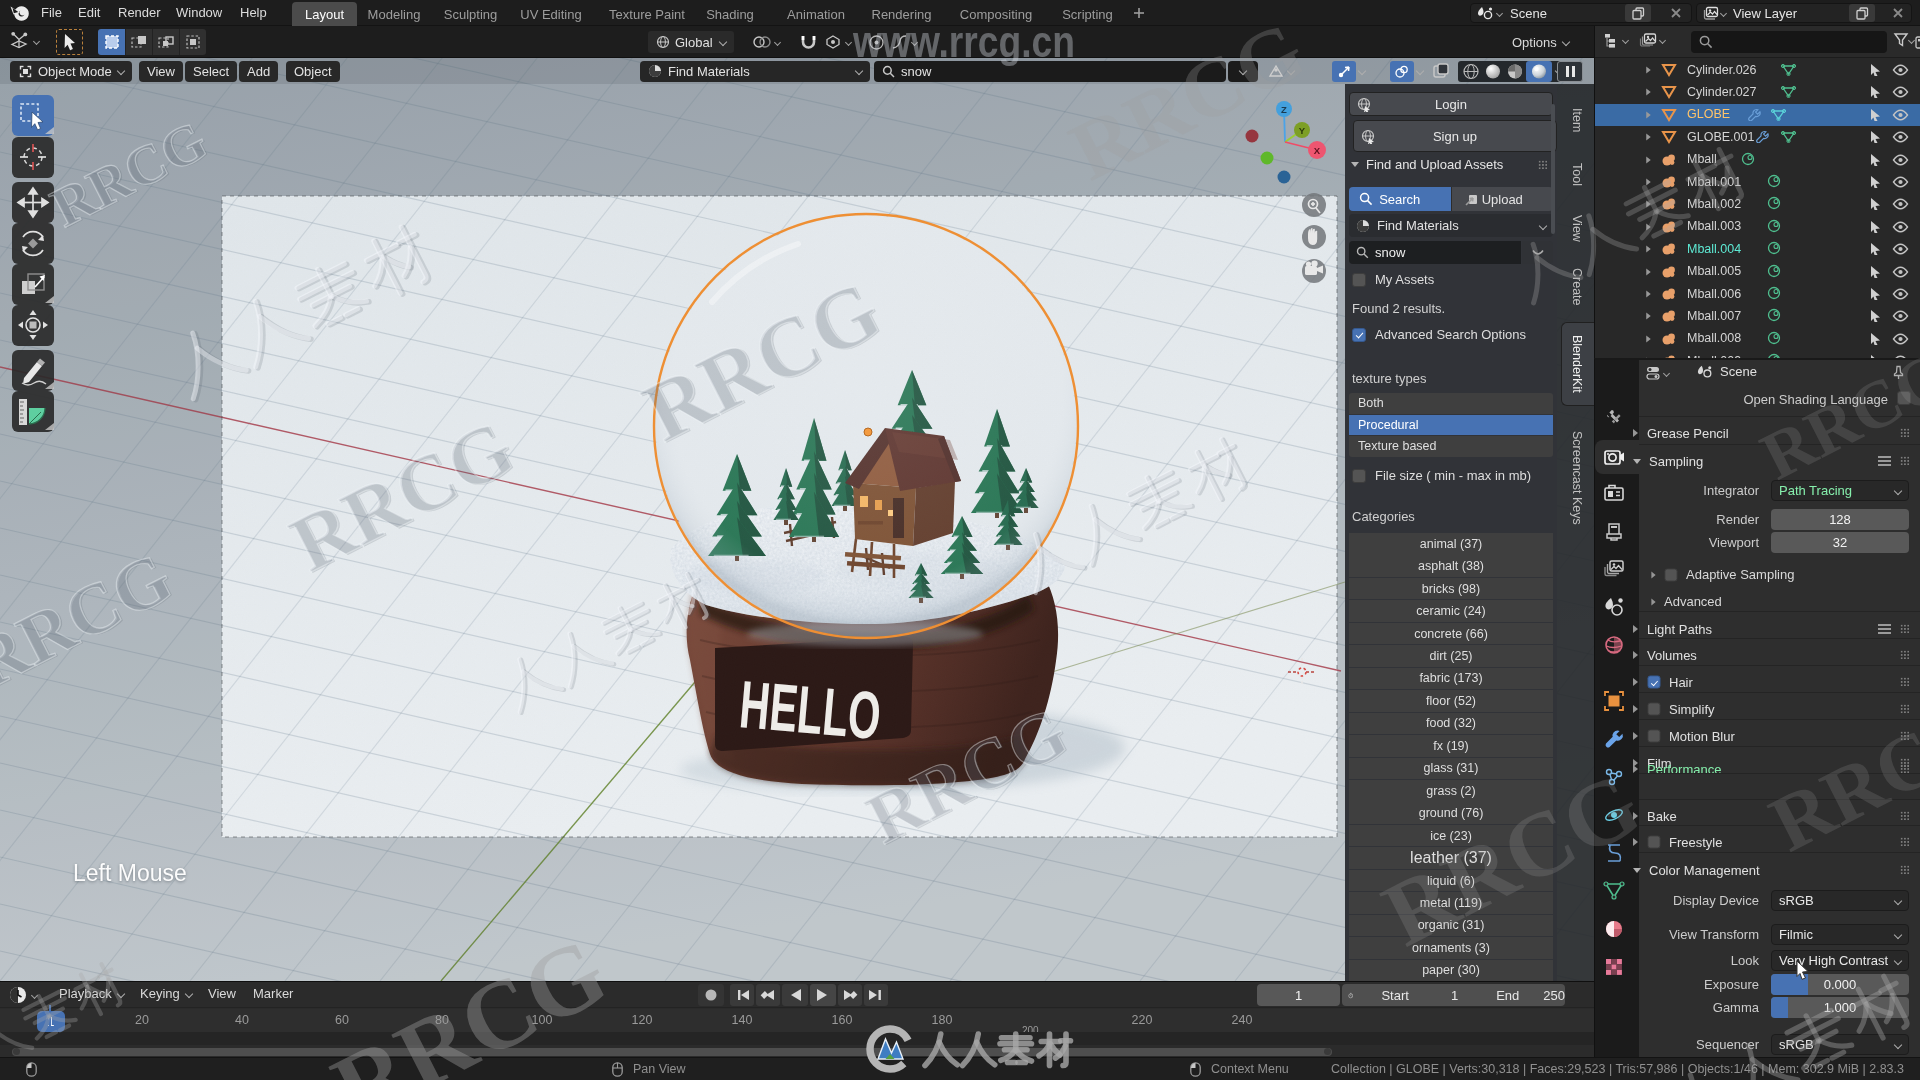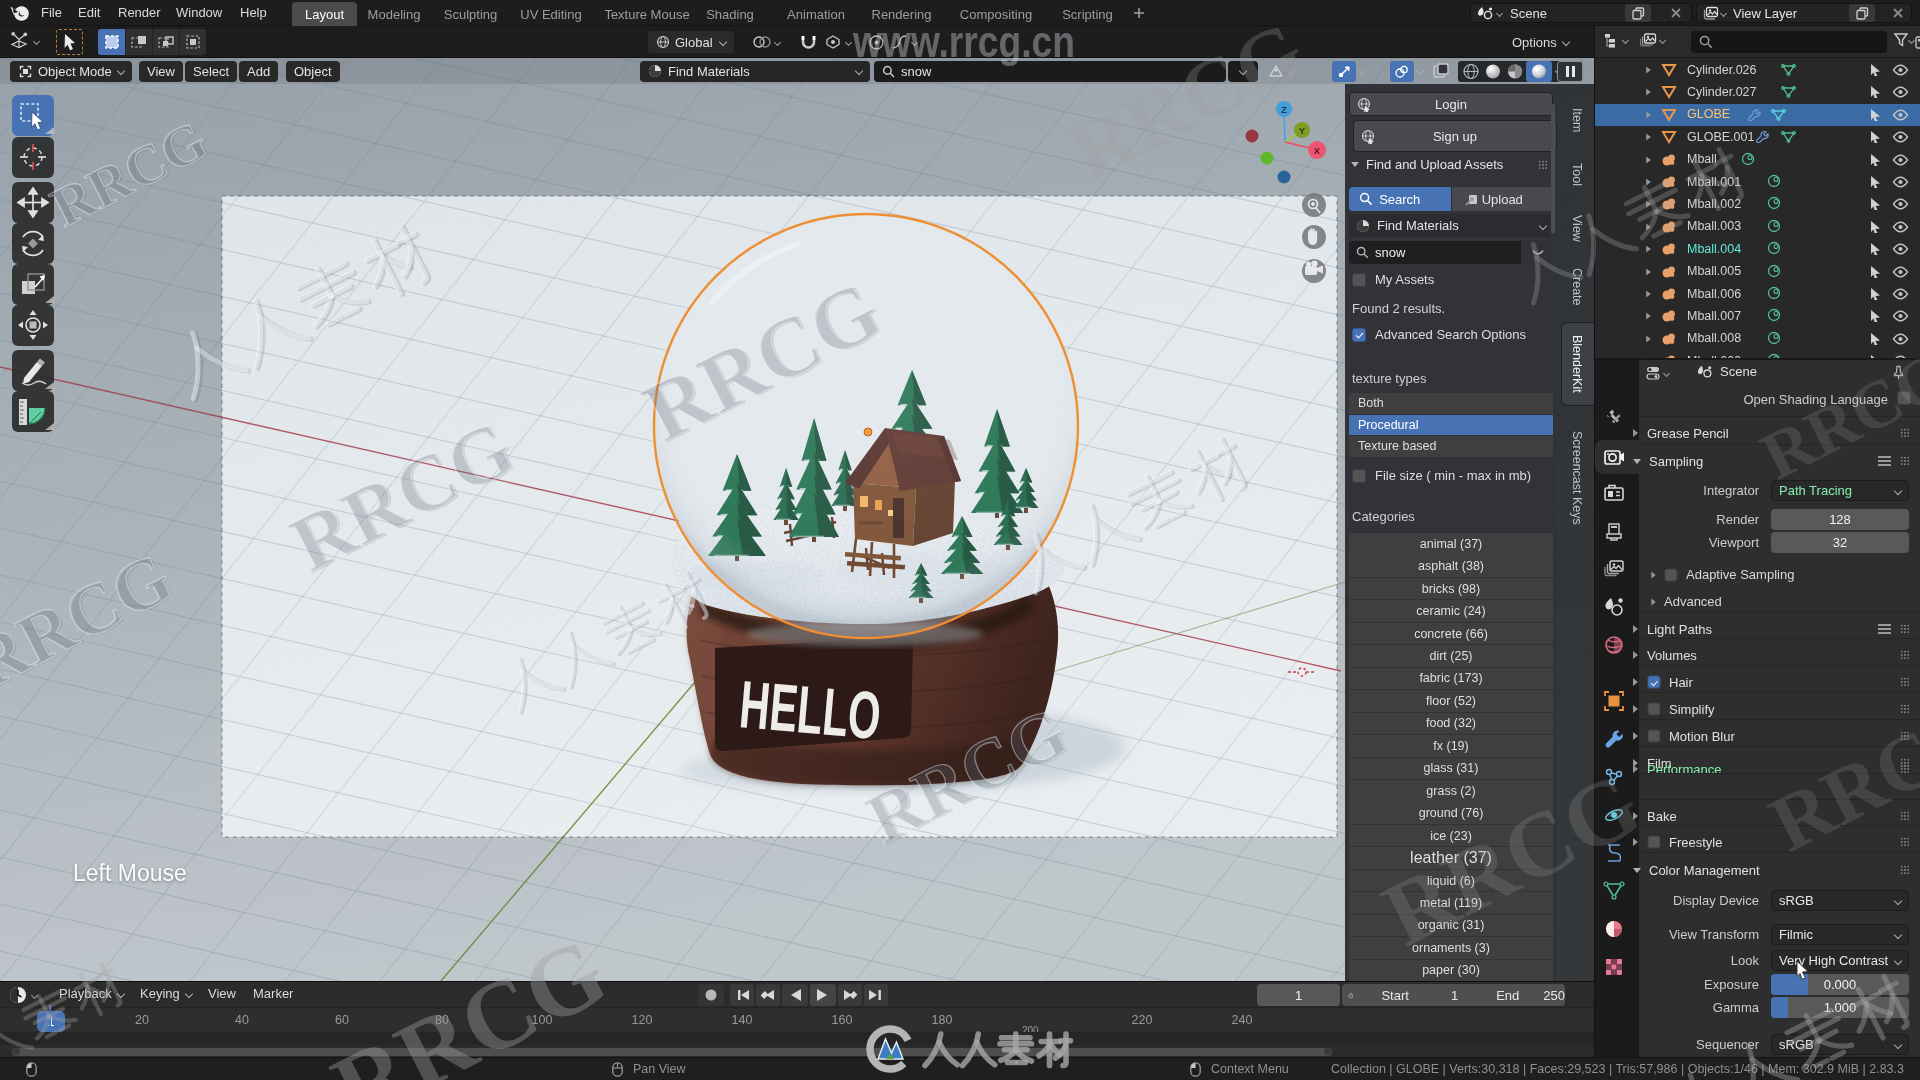--- a/index.html
+++ b/index.html
@@ -584,21 +584,21 @@
 </svg>
 <div class="abs nw" style="left:41px;top:5px;color:#dcdcdc">File</div>
 <div class="abs nw" style="left:78px;top:5px;color:#dcdcdc">Edit</div>
 <div class="abs nw" style="left:118px;top:5px;color:#dcdcdc">Render</div>
 <div class="abs nw" style="left:176px;top:5px;color:#dcdcdc">Window</div>
 <div class="abs nw" style="left:240px;top:5px;color:#dcdcdc">Help</div>
 <div class="abs nw" style="left:292px;top:2px;width:65px;height:24px;background:#4b4b4b;color:#fdfdfd;border-radius:4px 4px 0 0;display:flex;align-items:center;justify-content:center">Layout</div>
       <div class="abs nw" style="left:366px;top:2px;width:56px;height:24px;color:#9d9d9d;border-radius:4px 4px 0 0;display:flex;align-items:center;justify-content:center">Modeling</div>
       <div class="abs nw" style="left:442px;top:2px;width:57px;height:24px;color:#9d9d9d;border-radius:4px 4px 0 0;display:flex;align-items:center;justify-content:center">Sculpting</div>
       <div class="abs nw" style="left:517px;top:2px;width:68px;height:24px;color:#9d9d9d;border-radius:4px 4px 0 0;display:flex;align-items:center;justify-content:center">UV Editing</div>
-      <div class="abs nw" style="left:605px;top:2px;width:84px;height:24px;color:#9d9d9d;border-radius:4px 4px 0 0;display:flex;align-items:center;justify-content:center">Texture Mouse</div>
+      <div class="abs nw" style="left:605px;top:2px;width:84px;height:24px;color:#9d9d9d;border-radius:4px 4px 0 0;display:flex;align-items:center;justify-content:center">Texture Paint</div>
       <div class="abs nw" style="left:701px;top:2px;width:58px;height:24px;color:#9d9d9d;border-radius:4px 4px 0 0;display:flex;align-items:center;justify-content:center">Shading</div>
       <div class="abs nw" style="left:777px;top:2px;width:78px;height:24px;color:#9d9d9d;border-radius:4px 4px 0 0;display:flex;align-items:center;justify-content:center">Animation</div>
       <div class="abs nw" style="left:866px;top:2px;width:71px;height:24px;color:#9d9d9d;border-radius:4px 4px 0 0;display:flex;align-items:center;justify-content:center">Rendering</div>
       <div class="abs nw" style="left:950px;top:2px;width:92px;height:24px;color:#9d9d9d;border-radius:4px 4px 0 0;display:flex;align-items:center;justify-content:center">Compositing</div>
       <div class="abs nw" style="left:1054px;top:2px;width:67px;height:24px;color:#9d9d9d;border-radius:4px 4px 0 0;display:flex;align-items:center;justify-content:center">Scripting</div>
       <div class="abs" style="left:1133px;top:7px;width:12px;height:12px"><svg width="12" height="12">
           <line x1="6" y1="1" x2="6" y2="11" stroke="#9d9d9d" stroke-width="1.6"></line>
           <line x1="1" y1="6" x2="11" y2="6" stroke="#9d9d9d" stroke-width="1.6"></line>
         </svg></div>
 <div class="abs flex" style="left:1470px;top:3px;width:222px;height:20px;background:#232323;border:1px solid #141414;border-radius:4px">

